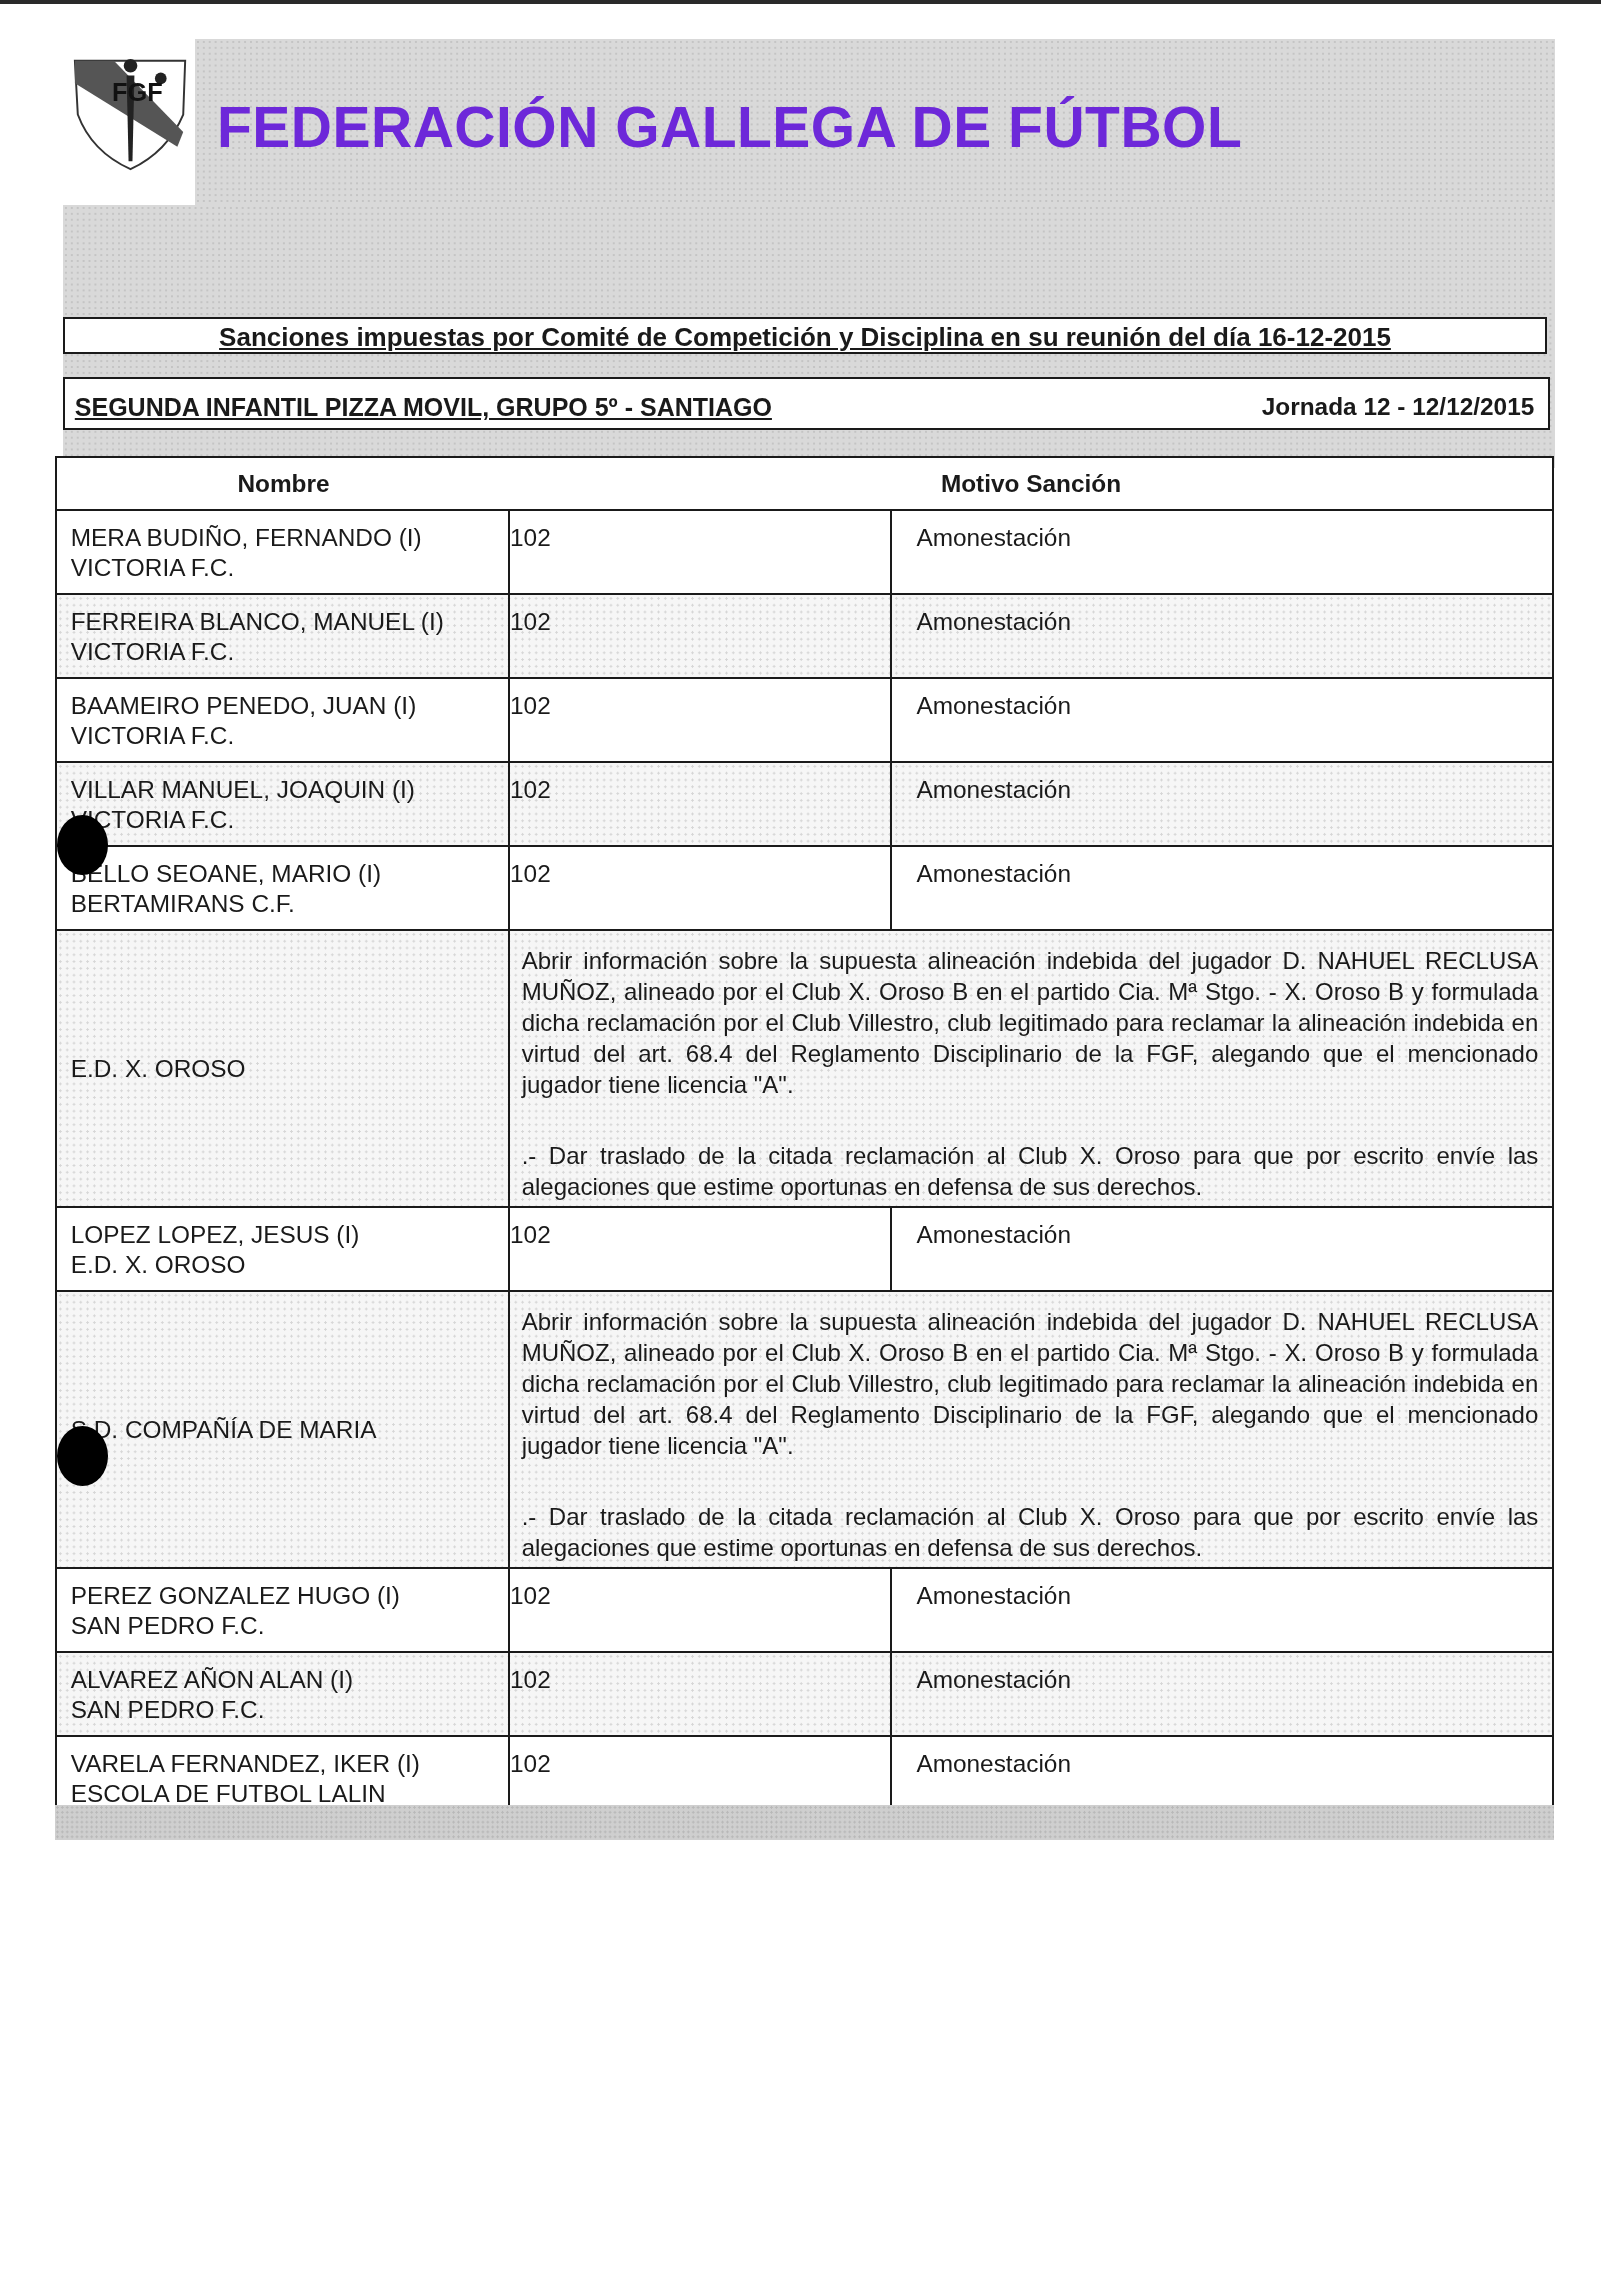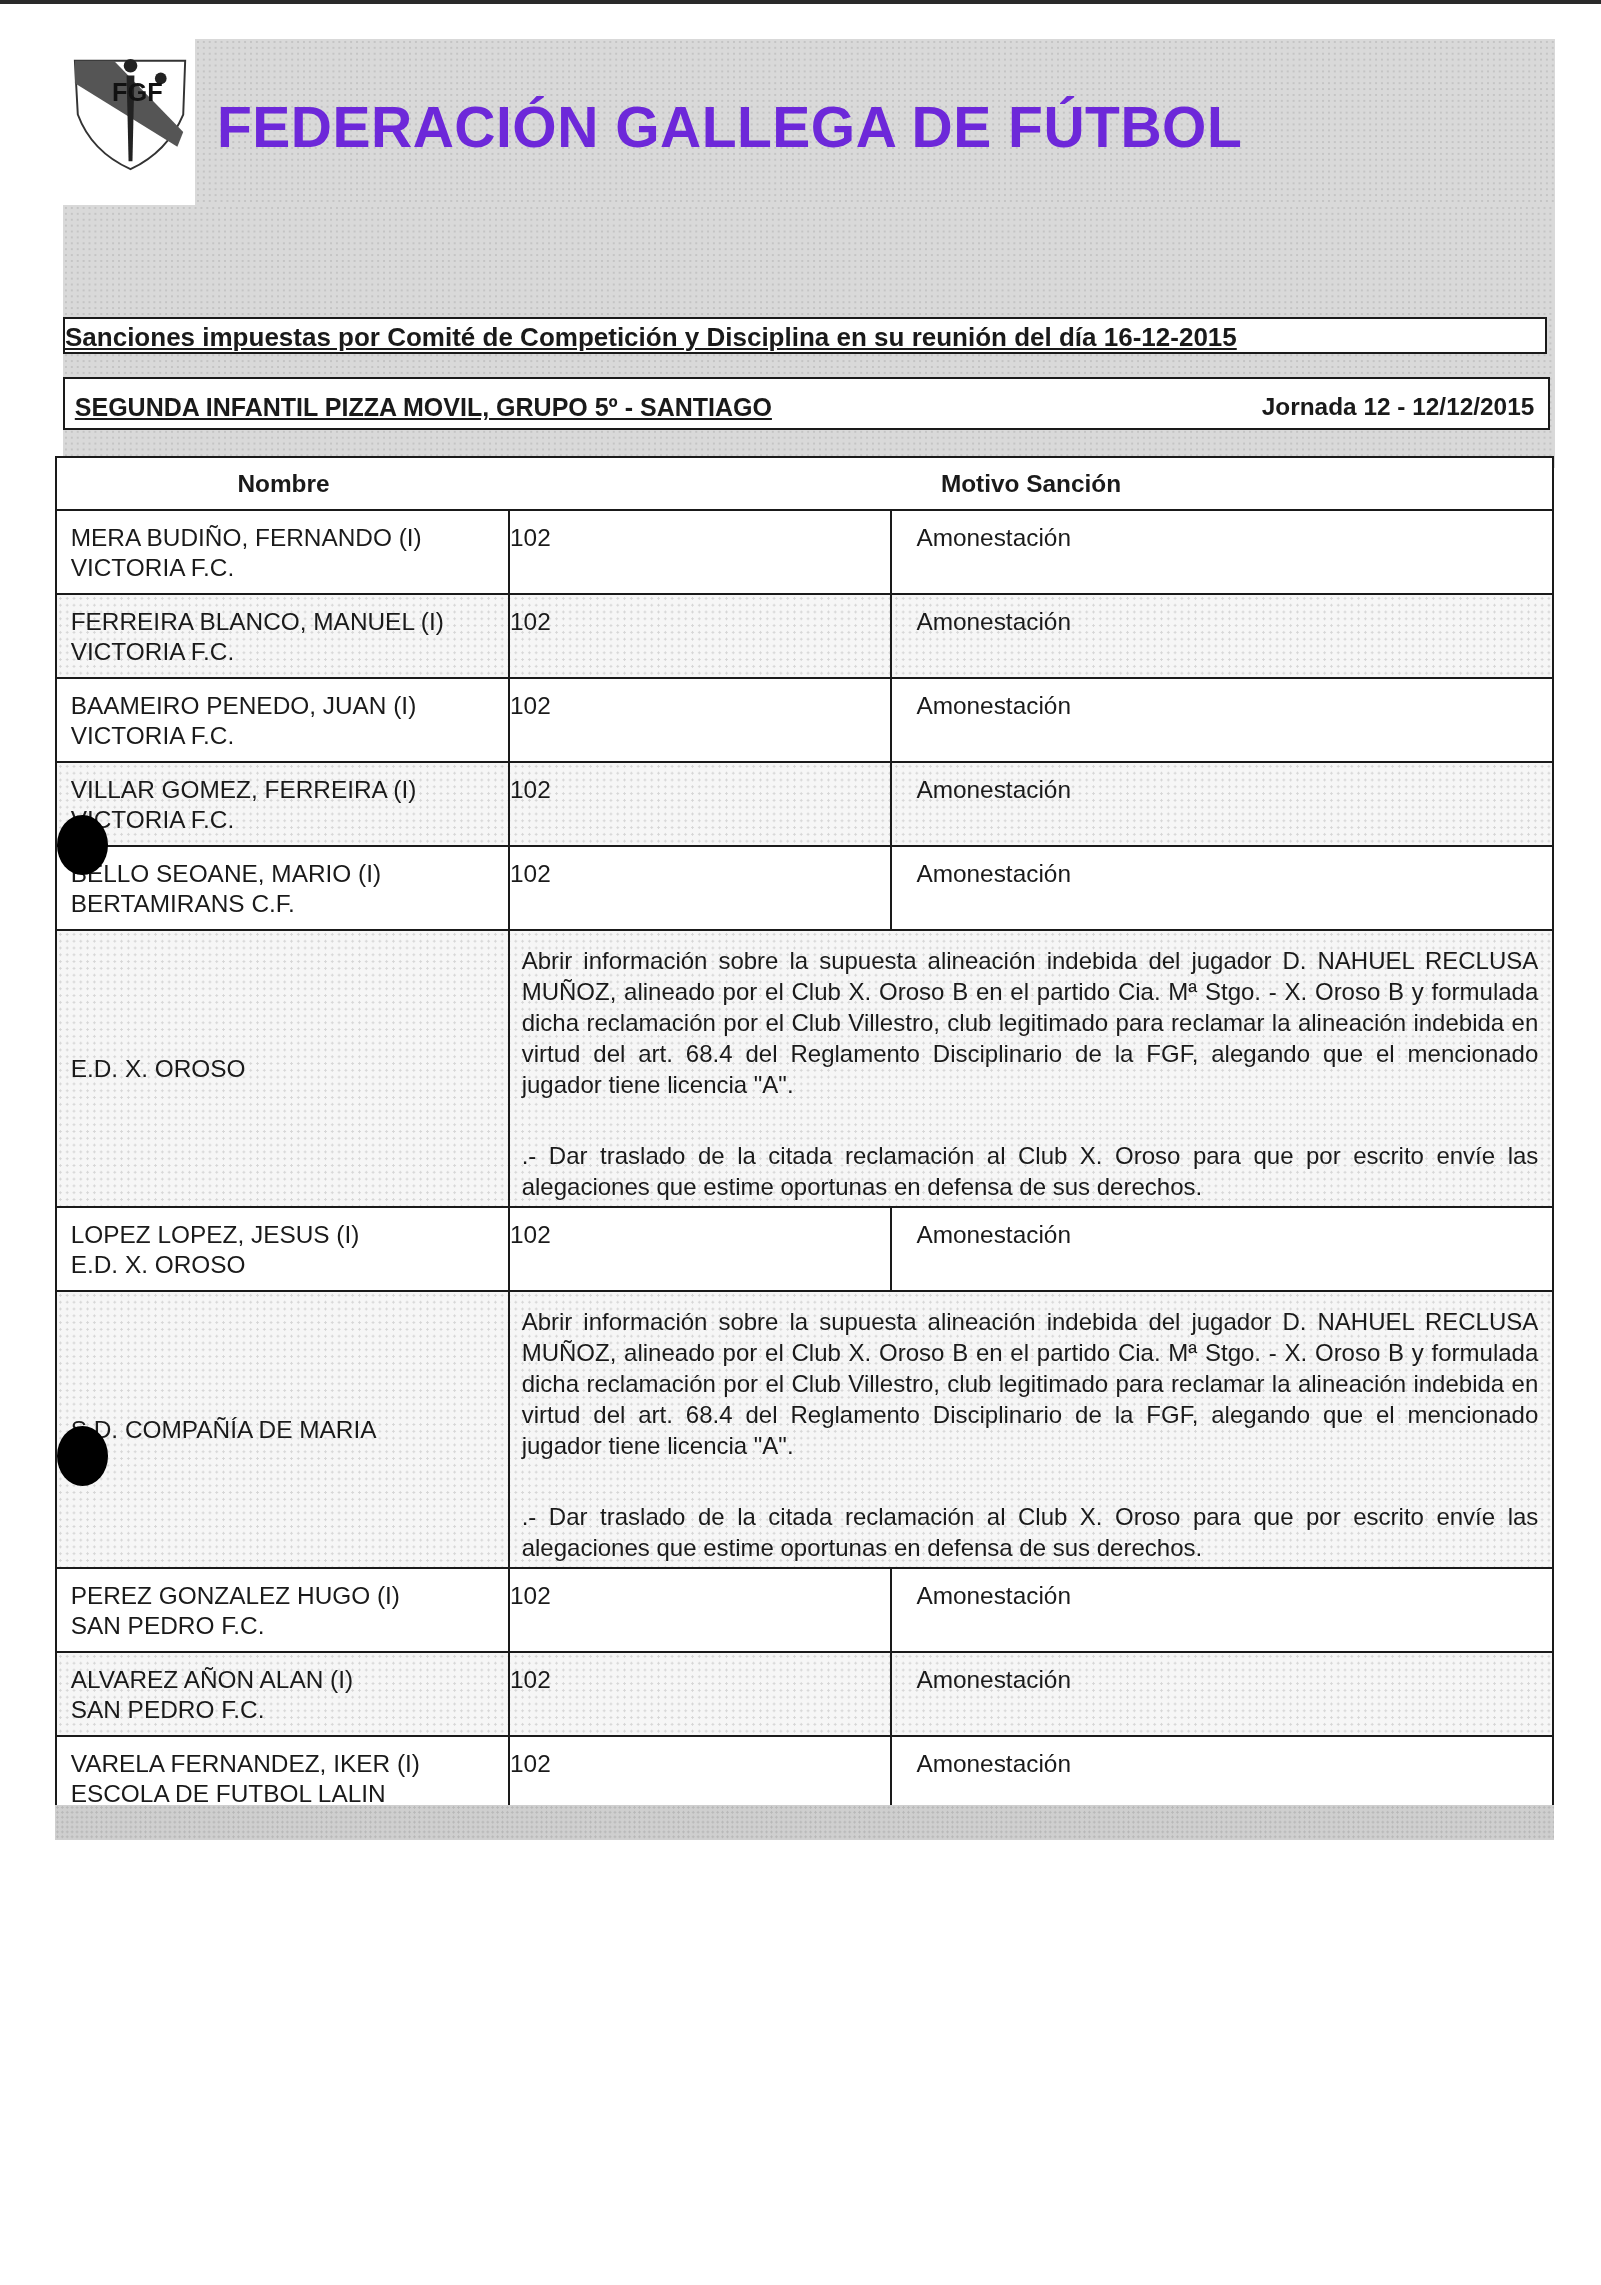--- a/index.html
+++ b/index.html
@@ -32,21 +32,21 @@
   }
   .fed-title {
     position: absolute; left: 217px; top: 94px;
     font-size: 57px; font-weight: bold; color: #6d28d9; letter-spacing: 0.5px;
   }
   .box {
     position: absolute; background: #ffffff; border: 2.9px solid #1a1a1a; box-sizing: border-box;
   }
   .title-box { left: 63px; top: 317px; width: 1484px; height: 37px; }
   .title-text {
-    position: absolute; left: 0; right: 0; top: 2.9px; 
+    position: absolute; left: 0; right: 0; top: 2.9px; text-align: center;
     font-size: 26px; font-weight: bold; text-decoration: underline; color: #1a1a1a;
   }
   .comp-box { left: 63px; top: 377px; width: 1487px; height: 53px; }
   .comp-name {
     position: absolute; left: 9.8px; top: 14px; font-size: 25px; font-weight: bold; text-decoration: underline;
   }
   .jornada {
     position: absolute; right: 13.7px; top: 13.7px; font-size: 24.4px; font-weight: bold;
   }
   .sheet {
@@ -144,21 +144,21 @@
     <div class="cell c1">
       <div>BAAMEIRO PENEDO, JUAN (I)</div>
       <div>VICTORIA F.C.</div>
     </div>
     <div class="cell c2">102</div>
     <div class="cell c3">Amonestación</div>
   </div>
 
   <div class="row normal dotted">
     <div class="cell c1">
-      <div>VILLAR GOMEZ, FERREIRA (I)</div>
+      <div>VILLAR MANUEL, JOAQUIN (I)</div>
       <div>VICTORIA F.C.</div>
     </div>
     <div class="cell c2">102</div>
     <div class="cell c3">Amonestación</div>
   </div>
 
   <div class="row normal">
     <div class="cell c1">
       <div>BELLO SEOANE, MARIO (I)</div>
       <div>BERTAMIRANS C.F.</div>

